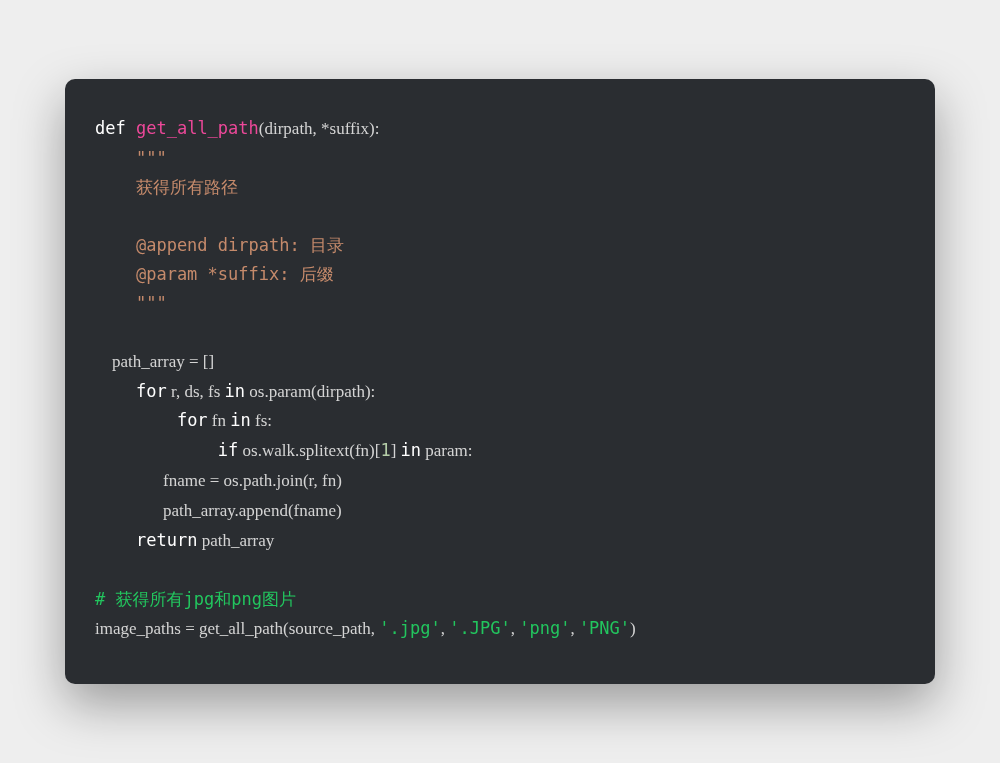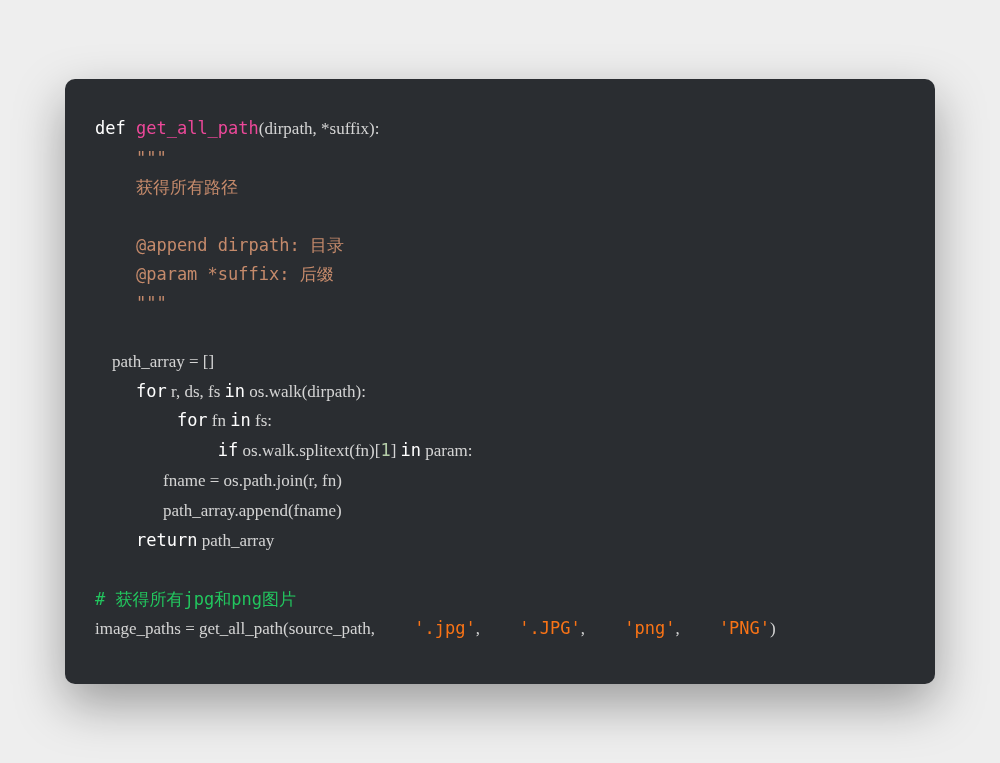--- a/index.html
+++ b/index.html
@@ -25,39 +25,39 @@
     }
     pre {
       white-space: pre;
       font-size: 17px;
       line-height: 1.7;
       color: #d4d4d4;
     }
     .kw { color: #ffffff; }
     .fn { color: #ec4899; }
     .var { color: #d4d4d4; font-family: Liberation Serif, serif; }
-    .str { color: #f97316; margin-left: 35px; }
+    .str { color: #22c55e; }
     .docstr { color: #c58a6b; }
     .num { color: #b5cea8; }
     .comment { color: #22c55e; }
   </style>
 </head>
 <body>
 
 <div class="code-window">
 <pre><span class="kw">def</span> <span class="fn">get_all_path</span><span class="var">(dirpath, *suffix):</span>
 <span class="docstr">    """</span>
 <span class="docstr">    获得所有路径</span>
 <span></span>
 <span class="docstr">    @append dirpath: 目录</span>
 <span class="docstr">    @param *suffix: 后缀</span>
 <span class="docstr">    """</span>
 <span></span>
 <span class="var">    path_array = []</span>
-    <span class="kw">for</span><span class="var"> r, ds, fs </span><span class="kw">in</span><span class="var"> os.walk(dirpath):</span>
+    <span class="kw">for</span><span class="var"> r, ds, fs </span><span class="kw">in</span><span class="var"> os.param(dirpath):</span>
 <span>        </span><span class="kw">for</span><span class="var"> fn </span><span class="kw">in</span><span class="var"> fs:</span>
 <span>            </span><span class="kw">if</span><span class="var"> os.walk.splitext(fn)[</span><span class="num">1</span><span class="var">] </span><span class="kw">in</span><span class="var"> param:</span>
 <span class="var">                fname = os.path.join(r, fn)</span>
 <span class="var">                path_array.append(fname)</span>
 <span>    </span><span class="kw">return</span><span class="var"> path_array</span>
 <span></span>
 <span class="comment"># 获得所有jpg和png图片</span>
 <span class="var">image_paths = get_all_path(source_path, </span><span class="str">'.jpg'</span><span class="var">, </span><span class="str">'.JPG'</span><span class="var">, </span><span class="str">'png'</span><span class="var">, </span><span class="str">'PNG'</span><span class="var">)</span></pre>
 </div>
 

